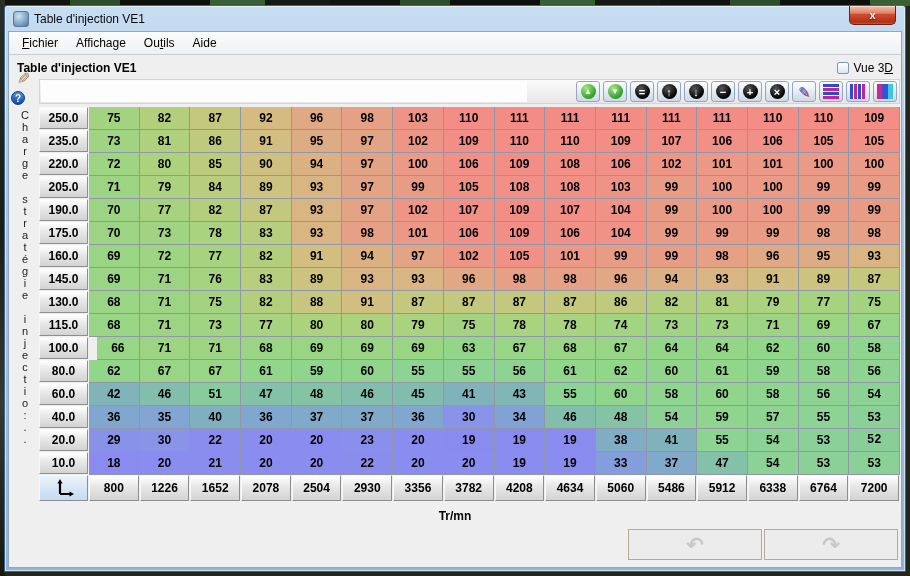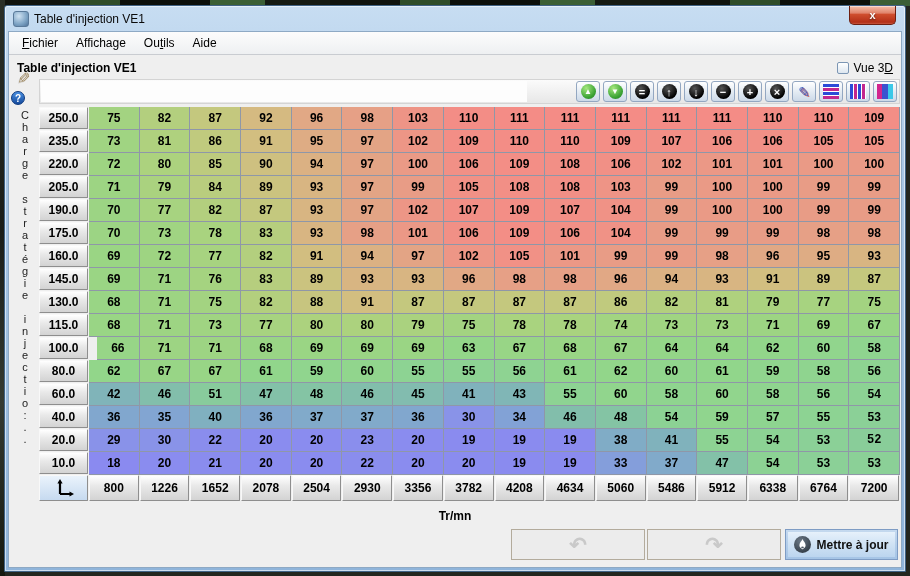--- a/index.html
+++ b/index.html
@@ -555,24 +555,16 @@
 
     <div class="x-axis-title">Tr/mn</div>
 
     <div class="btn-row">
       <div class="btn btn-flat">
         <span class="undo-glyph">↶</span>
       </div>
       <div class="btn btn-flat">
         <span class="undo-glyph">↷</span>
       </div>
-      <div class="btn btn-update">
-        <span class="flame-circle">
-          <svg width="11" height="13" viewBox="0 0 16 18">
-              <path fill="#fff" d="M8 1 C6.5 5 3.5 6 3.5 10 a4.5 4.5 0 0 0 9 0 C12.5 6 9.5 5 8 1 Z M8 12 a2 2 0 0 1 2 2 a2 2 0 0 1 -4 0 a2 2 0 0 1 2 -2 Z"></path>
-            </svg>
-        </span>
-        <span>Mettre à jour</span>
-      </div>
     </div>
 
   </div>
 </div>
 
 </body></html>

